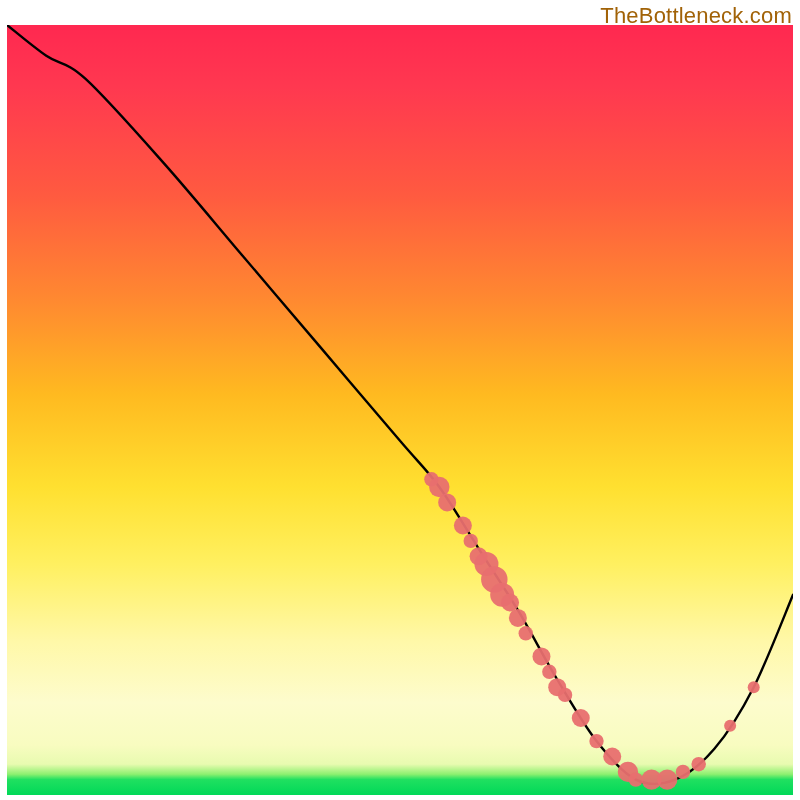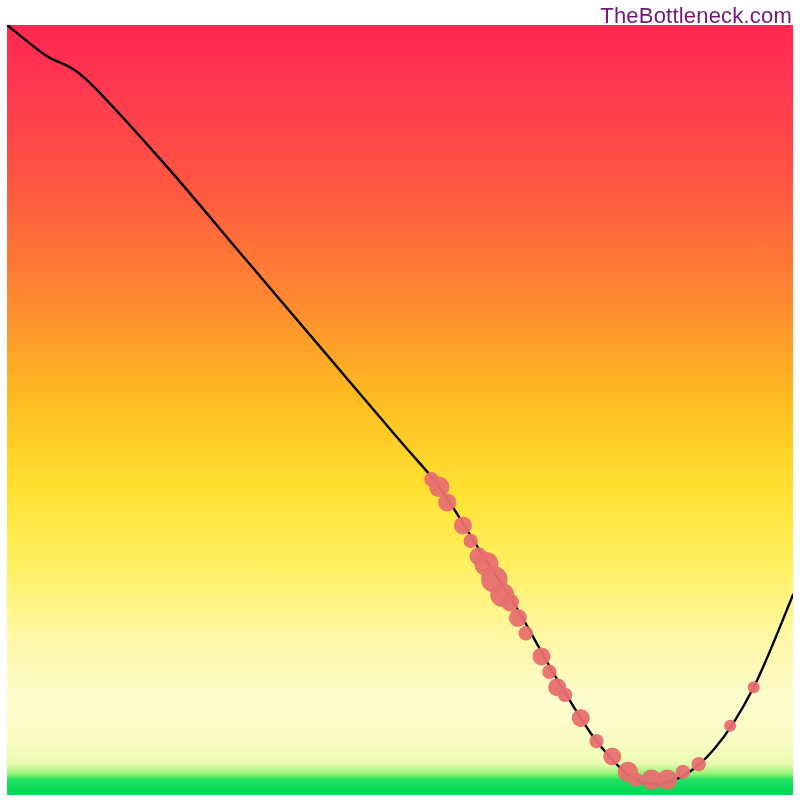--- a/index.html
+++ b/index.html
@@ -14,21 +14,21 @@
     position: relative;
     width: 800px;
     height: 800px;
   }
   .watermark {
     position: absolute;
     top: 3px;
     right: 8px;
     font-size: 22px;
     font-weight: 500;
-    color: #701a75;
+    color: #a16207;
     z-index: 10;
     letter-spacing: 0.2px;
   }
   .plot {
     position: absolute;
     left: 7px;
     top: 25px;
     width: 786px;
     height: 770px;
     

